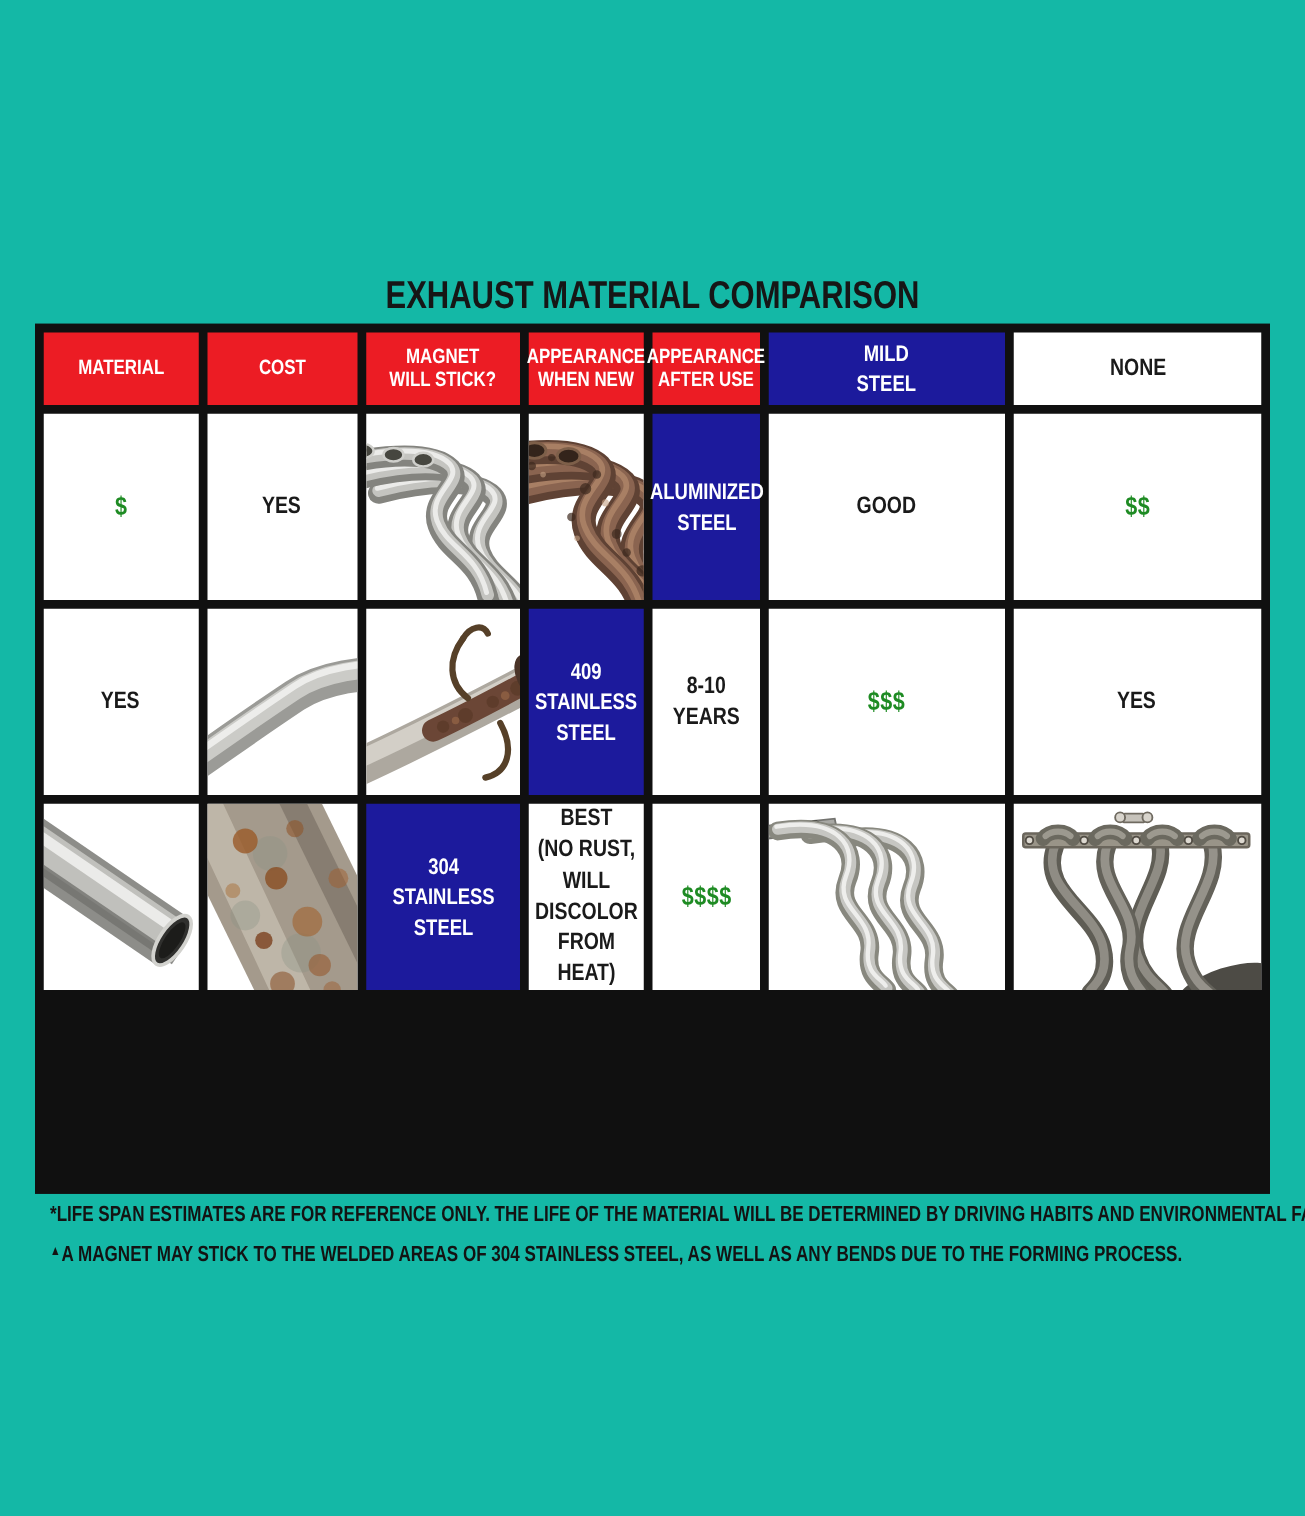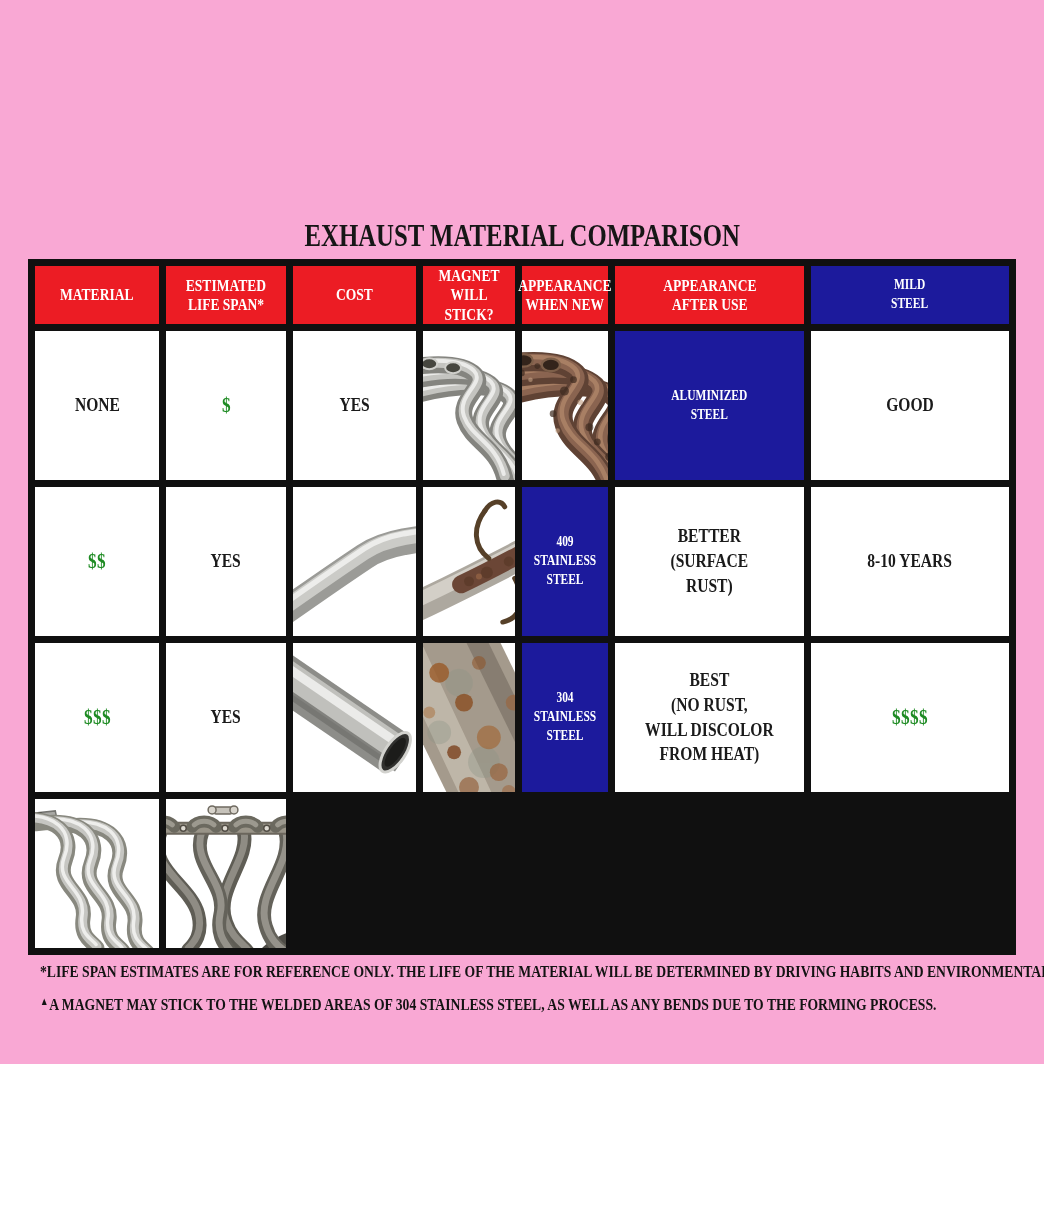--- a/index.html
+++ b/index.html
@@ -1,20 +1,20 @@
 <!DOCTYPE html>
 <html style="--header-bg: #ec1c24; --material-bg: #1c1a9c; --cost-text: #1e8b23; --grid: #101010;"><head>
 <meta charset="utf-8">
 <style>
   * { box-sizing: border-box; }
   html,body { margin:0; padding:0; background:#ffffff; }
   .canvas {
-    position:relative; width:1044px; height:1064px; margin:0 auto;
-    background:#f9a8d4; overflow:hidden;
-    font-family:Liberation Serif, serif; color:#141414;
+    position:relative; width:1044px; height:1213px; margin:0 auto;
+    background:#14b8a6; overflow:hidden;
+    font-family:Liberation Sans, sans-serif; color:#141414;
     -webkit-font-smoothing:antialiased;
   }
   .cond { display:inline-block; transform:scaleX(0.82); transform-origin:50% 50%; white-space:pre-line; }
   .title {
     position:absolute; top:218px; left:0; width:100%; margin:0;
     text-align:center; font-size:31px; font-weight:bold; color:#161616; letter-spacing:0;
   }
   .title .cond { transform:scaleX(0.8); }
   .ctable {
     position:absolute; left:28px; top:259px; width:988px; height:696px;
@@ -28,45 +28,41 @@
   .th {
     background:var(--header-bg, #ec1c24); color:#ffffff;
     display:flex; align-items:center; justify-content:center;
     font-weight:bold; font-size:16.5px; line-height:1.18; text-align:center;
   }
   .td {
     background:#ffffff;
     display:flex; align-items:center; justify-content:center;
     font-weight:bold; font-size:19px; line-height:1.3; text-align:center; color:#1a1a1a;
   }
-  .mat { background:var(--material-bg, #1c1a9c); color:#ffffff; font-size:14px; line-height:1.35; }
+  .mat { background:var(--material-bg, #1c1a9c); color:#ffffff; font-size:18px; line-height:1.35; }
   .cost { color:var(--cost-text, #1e8b23); font-size:21px; letter-spacing:0.5px; }
   .sup { font-size:11px; vertical-align:7px; margin-left:1px; }
   .photo { position:relative; padding:0; overflow:hidden; }
   .photo svg { position:absolute; inset:0; width:100%; height:100%; display:block; }
   .footnotes { position:absolute; left:40px; top:959px; }
   .fn { margin:0 0 5px 0; font-weight:bold; font-size:17.5px; line-height:25px; color:#131313; white-space:nowrap; }
   .fn .cond { transform:scaleX(0.78); transform-origin:0 50%; white-space:nowrap; }
   .fnmark { font-size:11px; vertical-align:5px; margin-right:1px; }
 </style>
 </head>
 <body>
 
 <div class="canvas">
 
   <h1 class="title"><span class="cond">EXHAUST MATERIAL COMPARISON</span></h1>
 
   <div class="ctable">
 
     <div class="th">
         <span class="cond">MATERIAL</span>
-      </div>
-    <div class="th">
-        <span class="cond">ESTIMATED
-LIFE SPAN*</span>
       </div>
     <div class="th">
         <span class="cond">COST</span>
       </div>
     <div class="th">
         <span class="cond">MAGNET
 WILL STICK?</span>
       </div>
     <div class="th">
         <span class="cond">APPEARANCE
@@ -230,25 +226,20 @@
         </g>
       </svg>
     </div>
 
     <div class="td mat">
         <span class="cond">409
 STAINLESS
 STEEL</span>
       </div>
     <div class="td">
-        <span class="cond">BETTER
-(SURFACE
-RUST)</span>
-      </div>
-    <div class="td">
         <span class="cond">8-10 YEARS</span>
       </div>
     <div class="td cost">
         <span class="cond">$$$</span>
       </div>
     <div class="td">
         <span class="cond"><span>YES</span><span class="sup"></span></span>
       </div>
     <div class="td photo">
       <svg viewBox="0 0 200 150" preserveAspectRatio="xMidYMid slice">

